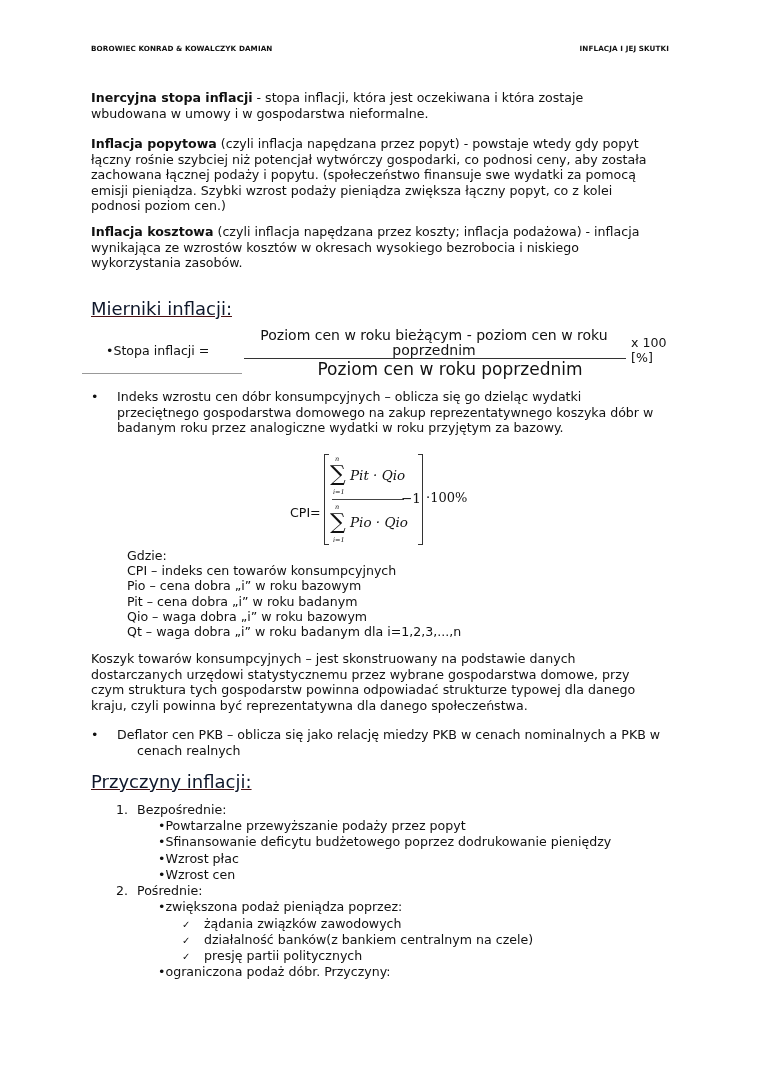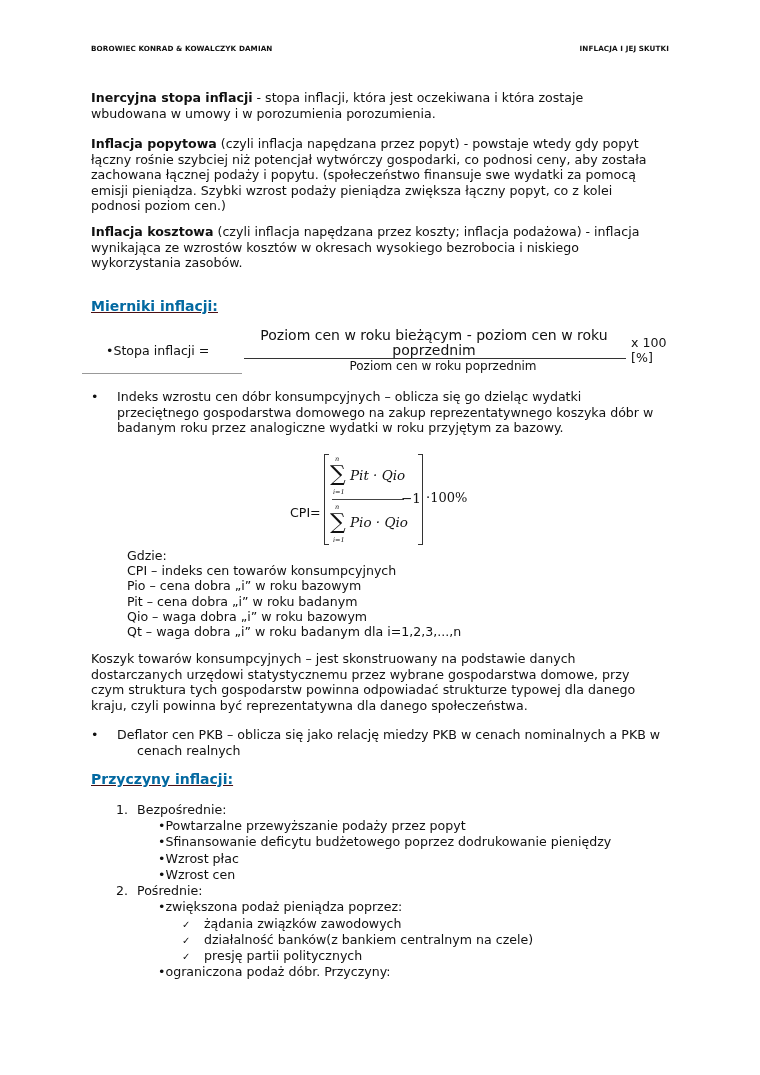--- a/index.html
+++ b/index.html
@@ -3,27 +3,27 @@
 <meta charset="utf-8">
 <style>
   html, body { margin: 0; padding: 0; background: #ffffff; }
   body { width: 760px; height: 1075px; position: relative; overflow: hidden;
          font-family: "DejaVu Sans", sans-serif; color: #111; }
   .hdr { position: absolute; top: 44px; font-size: 7.2px; font-weight: bold; letter-spacing: 0.1px; }
   .hdr-left { left: 91px; }
   .hdr-right { right: 91px; }
   .para { position: absolute; left: 91px; width: 585px; font-size: 12.6px; line-height: 15.6px; margin: 0; }
   .para b { font-weight: bold; }
-  .section-title { position: absolute; left: 91px; font-size: 14px; font-weight: bold;
-                   color: #0369a1; text-decoration: underline; text-decoration-color: #4a0f12; }
+  .section-title { position: absolute; left: 91px; font-size: 18px; font-weight: normal;
+                   color: #0f172a; text-decoration: underline; text-decoration-color: #4a0f12; }
   
   .stopa-label { position: absolute; left: 106px; top: 343px; font-size: 12.6px; }
   .stopa-num { position: absolute; left: 244px; top: 328px; width: 380px; text-align: center; font-size: 14px; line-height: 15.2px; }
   .stopa-line { position: absolute; left: 244px; top: 358px; width: 382px; border-top: 1px solid #333; }
-  .stopa-den { position: absolute; left: 253px; top: 359px; width: 380px; text-align: center; font-size: 12px; }
+  .stopa-den { position: absolute; left: 260px; top: 359px; width: 380px; text-align: center; font-size: 17px; }
   .stopa-mult { position: absolute; left: 631px; top: 336px; font-size: 12.6px; line-height: 14.5px; }
   .stopa-under { position: absolute; left: 82px; top: 373px; width: 160px; border-top: 1px solid #999; }
   .bullet { position: absolute; left: 91px; font-size: 12.6px; }
   .bullet-text { position: absolute; left: 117px; width: 560px; font-size: 12.6px; line-height: 15.6px; }
   
   .cpi { position: absolute; left: 290px; top: 452px; width: 190px; height: 95px; }
   .cpi-label { position: absolute; left: 0; top: 53px; font-size: 12.6px; }
   .br-l { position: absolute; left: 34px; top: 2px; width: 4px; height: 89px; border: 1px solid #333; border-right: none; }
   .br-r { position: absolute; left: 128px; top: 2px; width: 4px; height: 89px; border: 1px solid #333; border-left: none; }
   .sigma { position: absolute; font-family: "DejaVu Serif", serif; font-size: 22px; line-height: 22px; }
@@ -39,21 +39,21 @@
   .check-icon { display: inline-block; width: 22px; font-size: 10px; }
 </style>
 </head>
 <body>
 
 <div class="hdr hdr-left">BOROWIEC KONRAD &amp; KOWALCZYK DAMIAN</div>
 <div class="hdr hdr-right">INFLACJA I JEJ SKUTKI</div>
 
 <div class="para" style="top:90px;">
   <b>Inercyjna stopa inflacji</b><span> - stopa inflacji, która jest oczekiwana i która zostaje</span><br>
-  <span>wbudowana w umowy i w porozumienia porozumienia.</span>
+  <span>wbudowana w umowy i w gospodarstwa nieformalne.</span>
 </div>
 
 <div class="para" style="top:136px;">
   <b>Inflacja popytowa</b><span> (czyli inflacja napędzana przez popyt) - powstaje wtedy gdy popyt</span><br>
   <span>łączny rośnie szybciej niż potencjał wytwórczy gospodarki, co podnosi ceny, aby została</span><br>
   <span>zachowana łącznej podaży i popytu. (społeczeństwo finansuje swe wydatki za pomocą</span><br>
   <span>emisji pieniądza. Szybki wzrost podaży pieniądza zwiększa łączny popyt, co z kolei</span><br>
   <span>podnosi poziom cen.)</span>
 </div>
 

